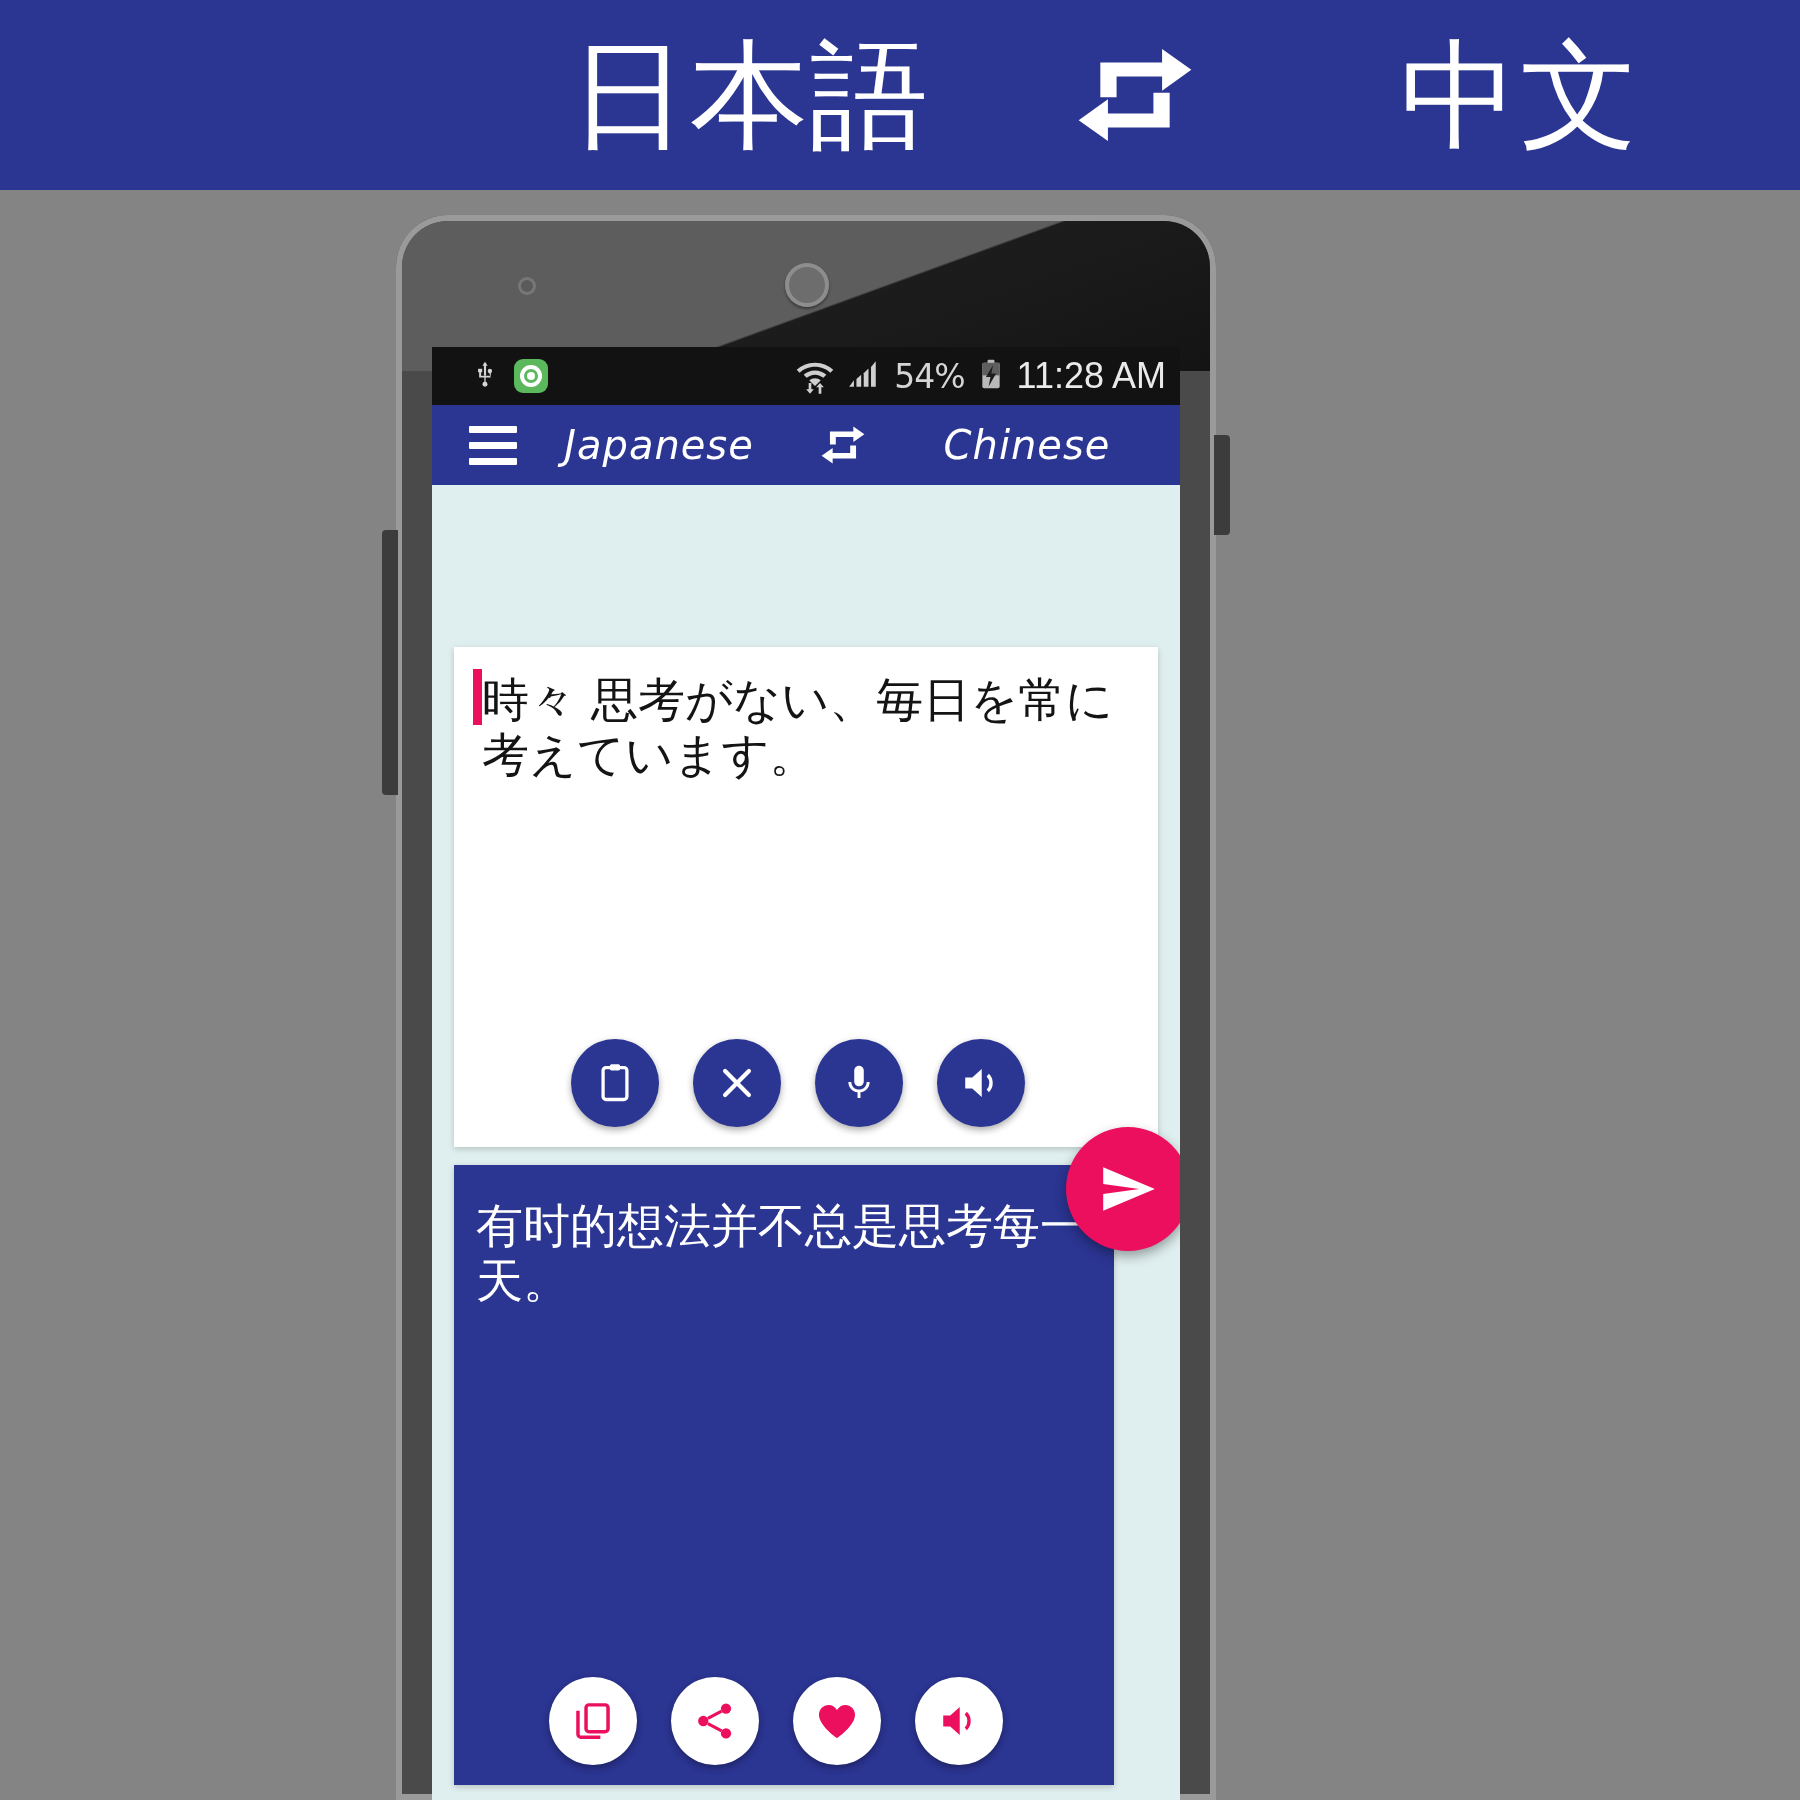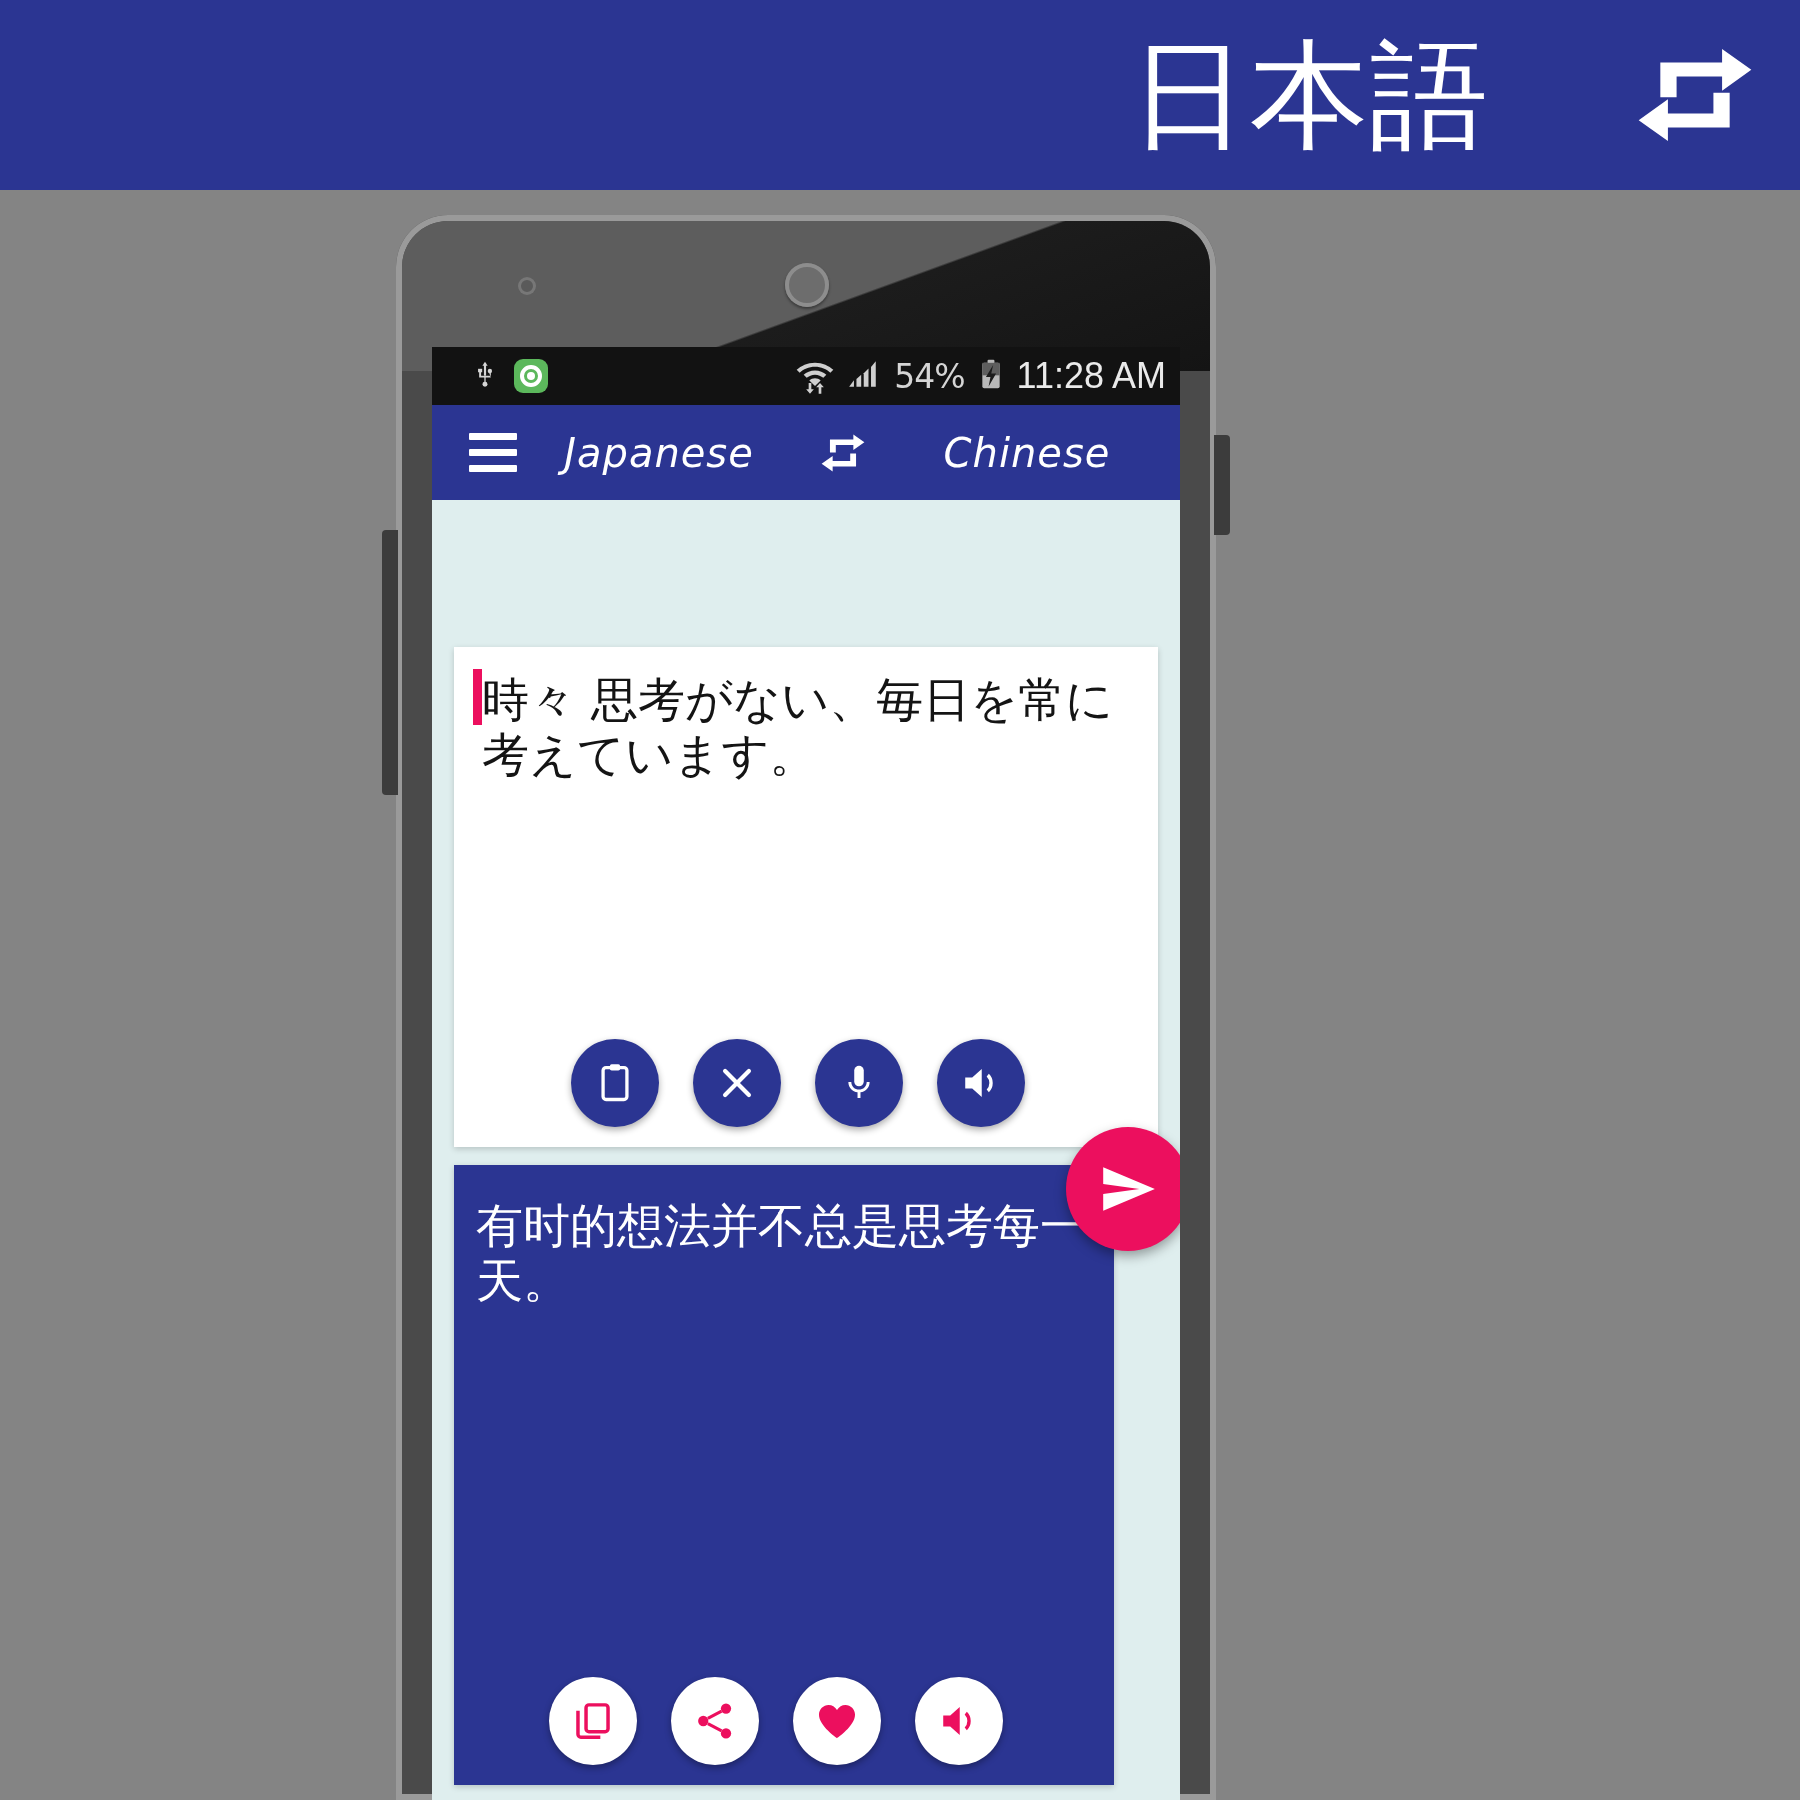--- a/index.html
+++ b/index.html
@@ -171,21 +171,21 @@
   .appicon-green::after {
     content: "";
     position: absolute;
     width: 8px; height: 8px;
     border-radius: 50%;
     background: #ffffff;
   }
 
   
   #toolbar {
-    height: 95px;
+    height: 80px;
     background: #2b3592;
     display: flex;
     align-items: center;
     box-sizing: border-box;
     padding: 0 24px;
   }
   #toolbar .tb-hamburger {
     width: 74px;
     display: flex; flex-direction: column; gap: 9px;
     align-items: center;
@@ -300,20 +300,21 @@
 <body>
 
 <div id="banner">
   <div class="bn-lang">日本語</div>
   <div class="bn-swap">
     <svg width="150" height="130" viewBox="0 0 24 24" fill="#ffffff">
       <path d="M17 3.5 L17 6 L5.6 6 L5.6 12.4 L8.6 12.4 L8.6 8.6 L17 8.6 L17 11.2 L22.4 7.35 Z"></path>
       <path d="M7 20.5 L7 18 L18.4 18 L18.4 11.6 L15.4 11.6 L15.4 15.4 L7 15.4 L7 12.8 L1.6 16.65 Z"></path>
     </svg>
   </div>
+  <div class="bn-lang">中文</div>
 </div>
 
 <div id="backdrop"></div>
 
 <div id="phone">
   <div id="phone-body"></div>
   <div id="phone-top-highlight"></div>
   <div id="earpiece"></div>
   <div id="frontcam"></div>
   <div id="btn-volume"></div>

